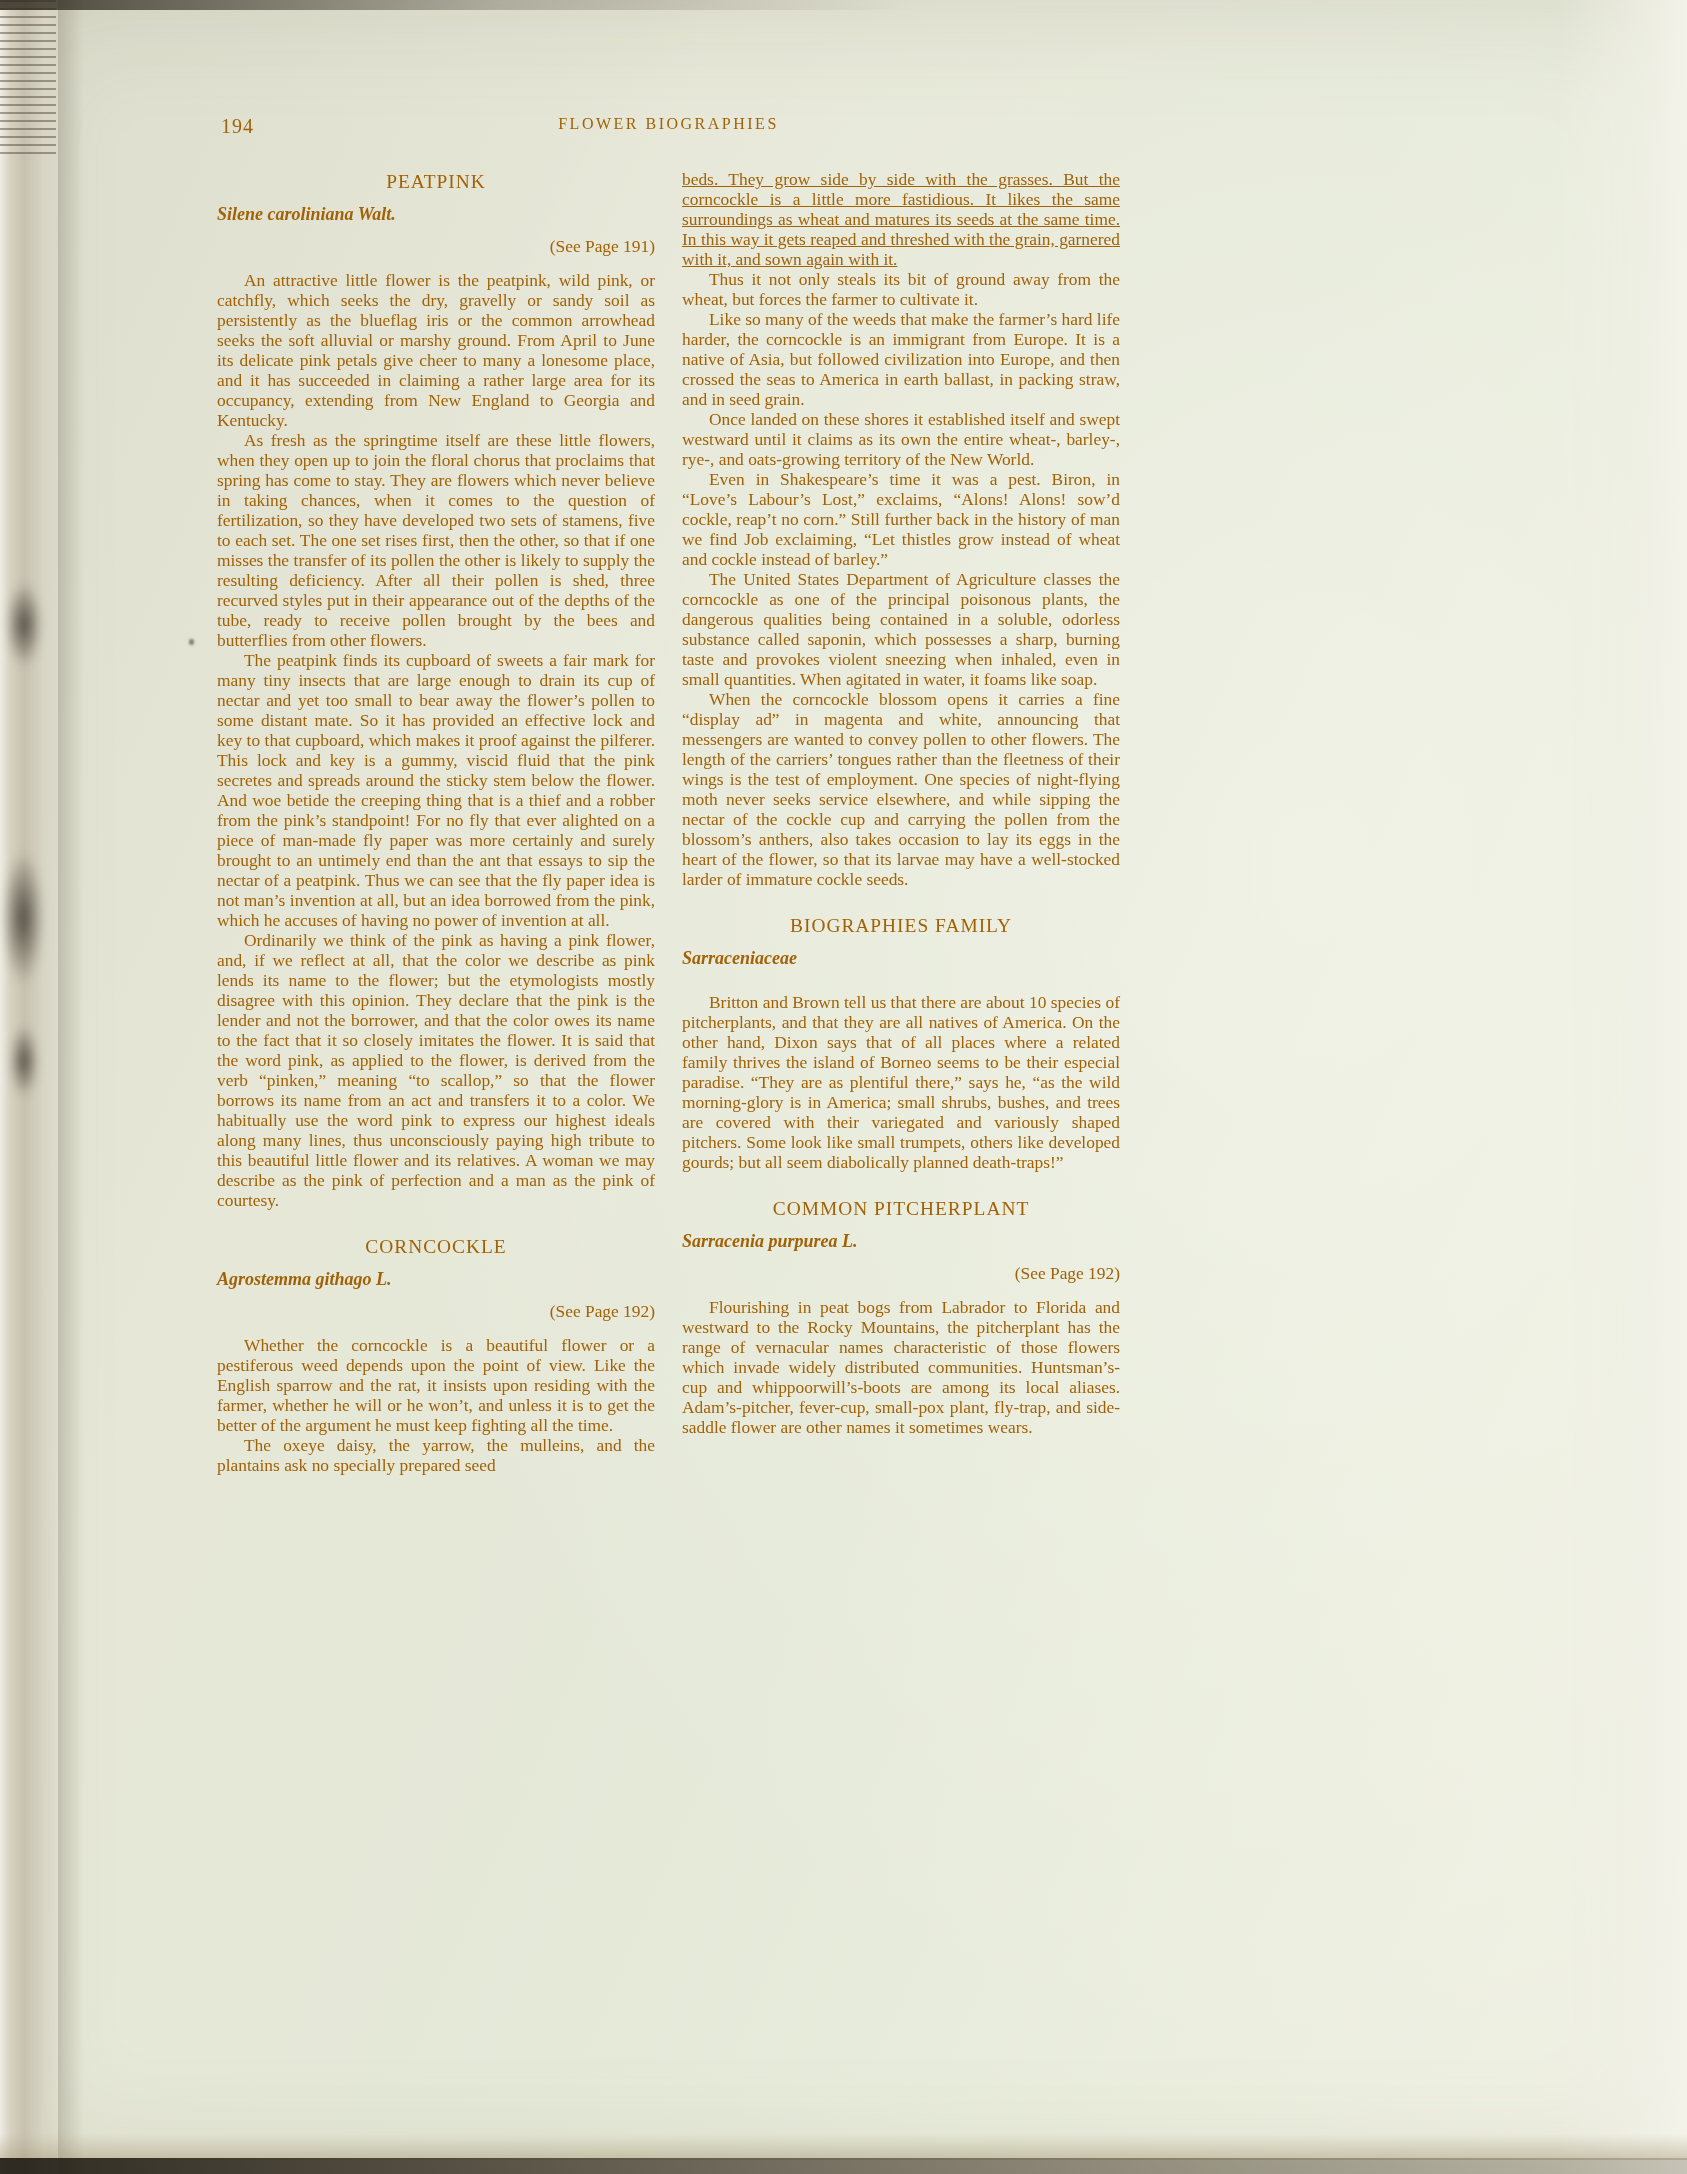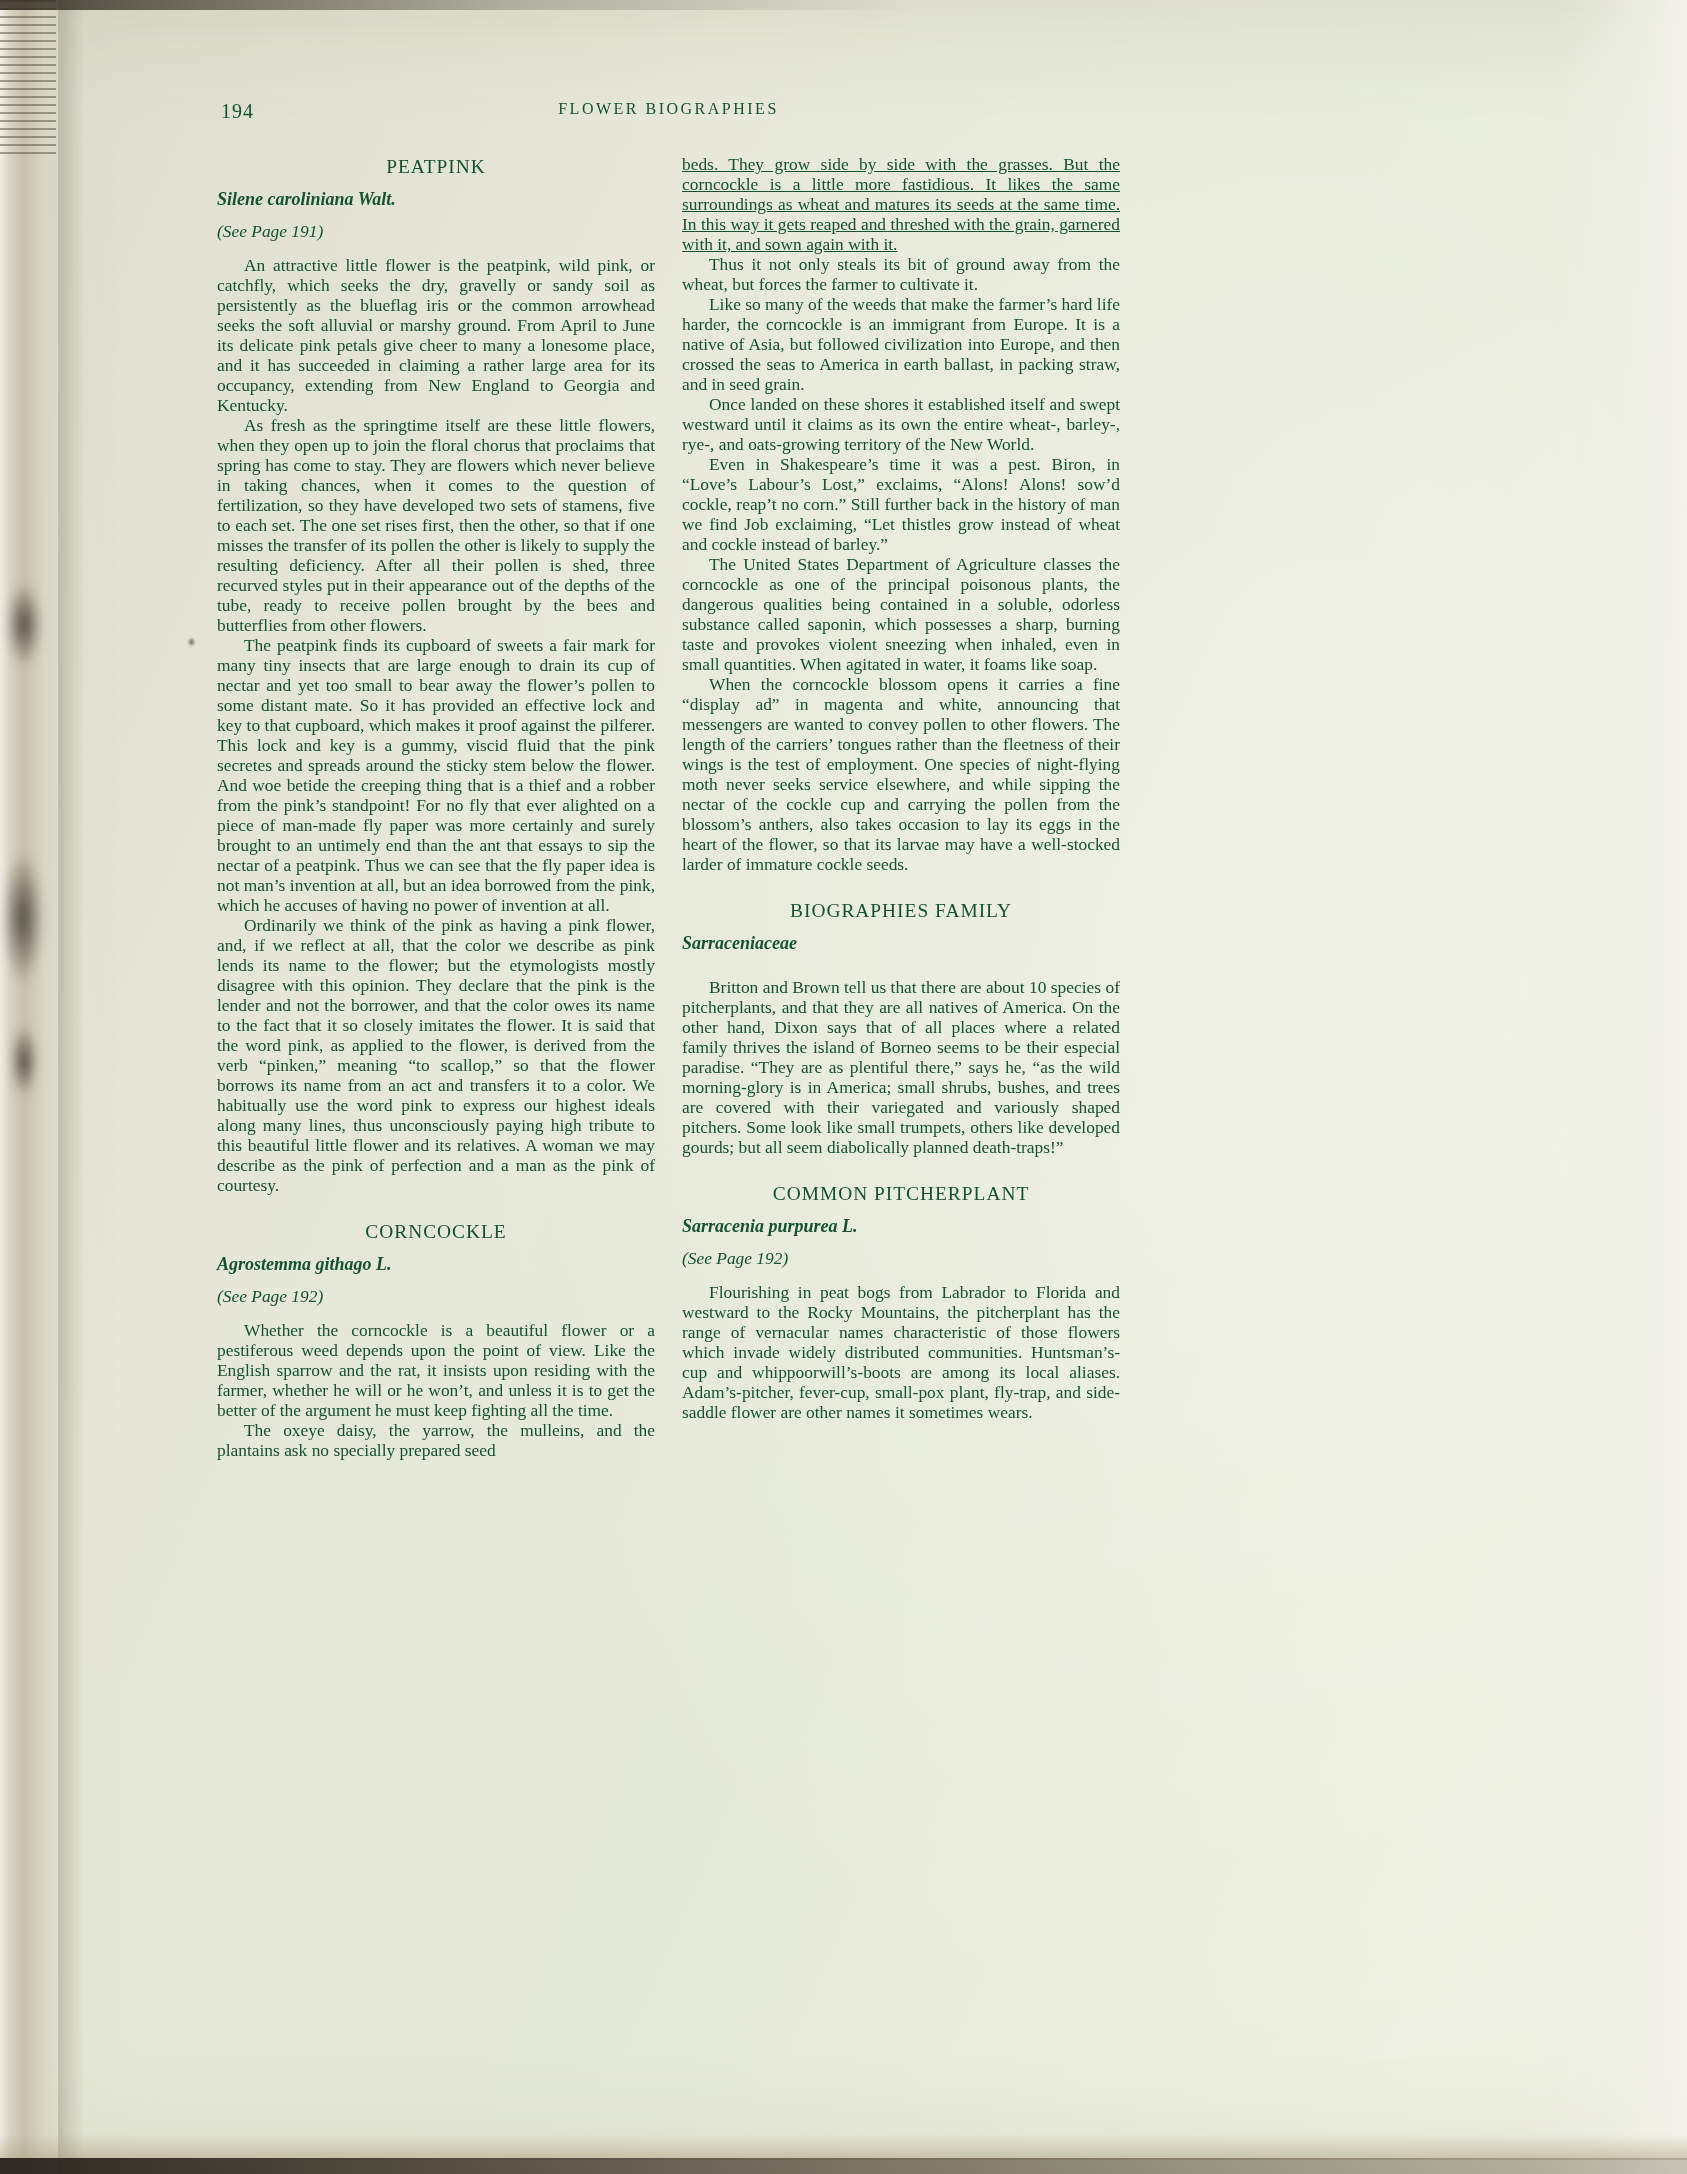--- a/index.html
+++ b/index.html
@@ -50,33 +50,33 @@
   }
   .smudge { position: absolute; filter: blur(5px);
     background: radial-gradient(closest-side, rgba(35,30,22,0.72), rgba(35,30,22,0)); }
   .smudge-1 { left: 6px;  top: 582px;  width: 36px; height: 85px; }
   .smudge-2 { left: 2px;  top: 851px;  width: 42px; height: 134px; }
   .smudge-3 { left: 10px; top: 1025px; width: 28px; height: 72px; }
   .speck { position: absolute; left: 189px; top: 639px; width: 5px; height: 6px;
     border-radius: 50%; background: rgba(45,40,30,0.55); filter: blur(1px); }
 
   
-  .text-block { position: absolute; left: 217px; top: 100px; width: 903px; color: #14532d; }
+  .text-block { position: absolute; left: 217px; top: 115px; width: 903px; color: #a16207; }
   .header-row { position: relative; height: 26px; }
   .page-number { position: absolute; left: 4px; top: 0; font-size: 20px; letter-spacing: 1px; }
   .running-header { position: absolute; left: 0; right: 0; top: 0; text-align: center;
     font-size: 16px; letter-spacing: 2.5px; }
   .columns { display: flex; gap: 27px; margin-top: 28px; }
   .col { width: 439px; }
   .section-title { text-align: center; font-size: 19.4px; font-weight: normal;
     letter-spacing: 1px; margin: 26px 0 11px 0; }
   .col .section-title.first { margin-top: 2px; }
   .latin { text-align: left; font-style: italic; font-weight: bold;
     font-size: 18px; margin: 0 0 11px 0; }
-  .seepage { text-align: left; font-size: 17.4px; margin: 0 0 13px 0; font-style: italic; }
+  .seepage { text-align: right; font-size: 17.4px; margin: 0 0 13px 0; }
   p.body-text { font-size: 17.4px; line-height: 20px; text-align: justify;
     text-indent: 27px; margin: 0; }
   p.body-text.no-indent { text-indent: 0; text-decoration: underline; }
   .family-gap { height: 12px; }
 </style>
 </head>
 <body>
 
 <div class="scan">
   <div class="page-paper"></div>

